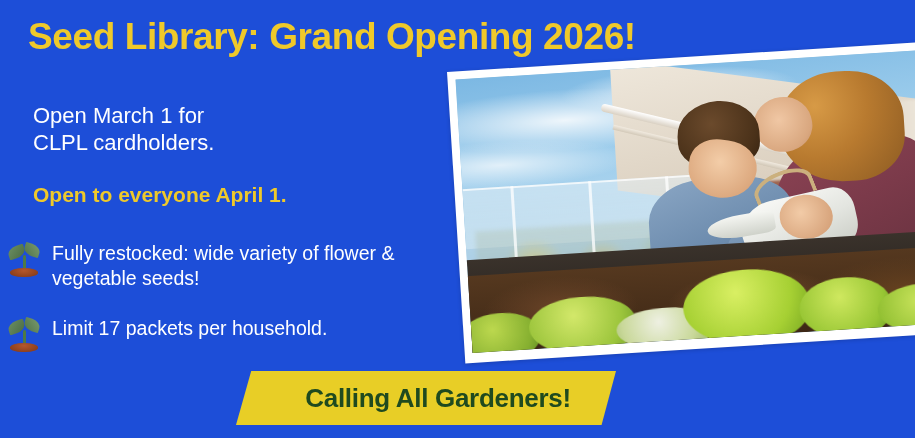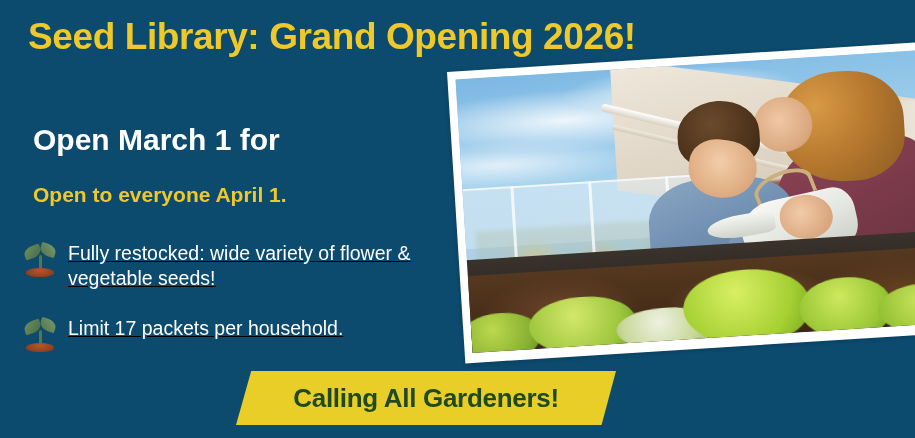--- a/index.html
+++ b/index.html
@@ -5,21 +5,21 @@
   html, body {
     margin: 0;
     padding: 0;
     background: #ffffff;
   }
   #poster {
     position: relative;
     width: 915px;
     height: 438px;
     overflow: hidden;
-    background: #0c4a6e;
+    background: #1d4ed8;
     font-family: "Liberation Sans", sans-serif;
     -webkit-font-smoothing: antialiased;
   }
 
   
   #photo-wrap {
     position: absolute;
     left: 447px;
     top: 72px;
     width: 500px;
@@ -244,42 +244,40 @@
     letter-spacing: -0.4px;
     line-height: 1.15;
     white-space: nowrap;
     z-index: 5;
   }
   #subhead {
     position: absolute;
     left: 33px;
     top: 103px;
     color: #ffffff;
-    font-size: 30px;
-    font-weight: 700;
+    font-size: 22px;
+    font-weight: 400;
     line-height: 1.22;
     z-index: 5;
-    margin-top: 19px;
   }
   #subhead-note {
     position: absolute;
     left: 33px;
     top: 183px;
     color: #efc92a;
     font-size: 21px;
     font-weight: 700;
     z-index: 5;
   }
   #bullets {
     position: absolute;
-    left: 20px;
+    left: 4px;
     top: 238px;
     width: 420px;
     z-index: 5;
-    text-decoration: underline;
   }
   .bullet {
     display: flex;
     align-items: flex-start;
     margin-bottom: 22px;
   }
   .bullet-icon {
     flex: 0 0 auto;
     width: 40px;
     height: 40px;
@@ -331,21 +329,21 @@
     left: 236px;
     top: 371px;
     width: 380px;
     height: 54px;
     background: #e8ce26;
     clip-path: polygon(4.0% 0%, 100% 0%, 96.2% 100%, 0% 100%);
     z-index: 6;
   }
   #banner-label {
     position: absolute;
-    left: 0; top: 0;
+    left: 12px; top: 0;
     width: 100%; height: 100%;
     display: flex;
     align-items: center;
     justify-content: center;
     color: #1f4a1f;
     font-size: 26px;
     font-weight: 700;
     letter-spacing: -0.3px;
     white-space: nowrap;
   }
@@ -387,20 +385,21 @@
       <div class="lettuce l4"></div>
       <div class="lettuce l5"></div>
       <div class="lettuce l6"></div>
     </div>
   </div>
 
   <div id="headline">Seed Library: Grand Opening 2026!</div>
 
   <div id="subhead">
     <div>Open March 1 for</div>
+    <div>CLPL cardholders.</div>
   </div>
 
   <div id="subhead-note">Open to everyone April 1.</div>
 
   <div id="bullets">
     <div class="bullet">
       <span class="bullet-icon">
         <span class="sd-leaf-l"></span>
         <span class="sd-leaf-r"></span>
         <span class="sd-stem"></span>

